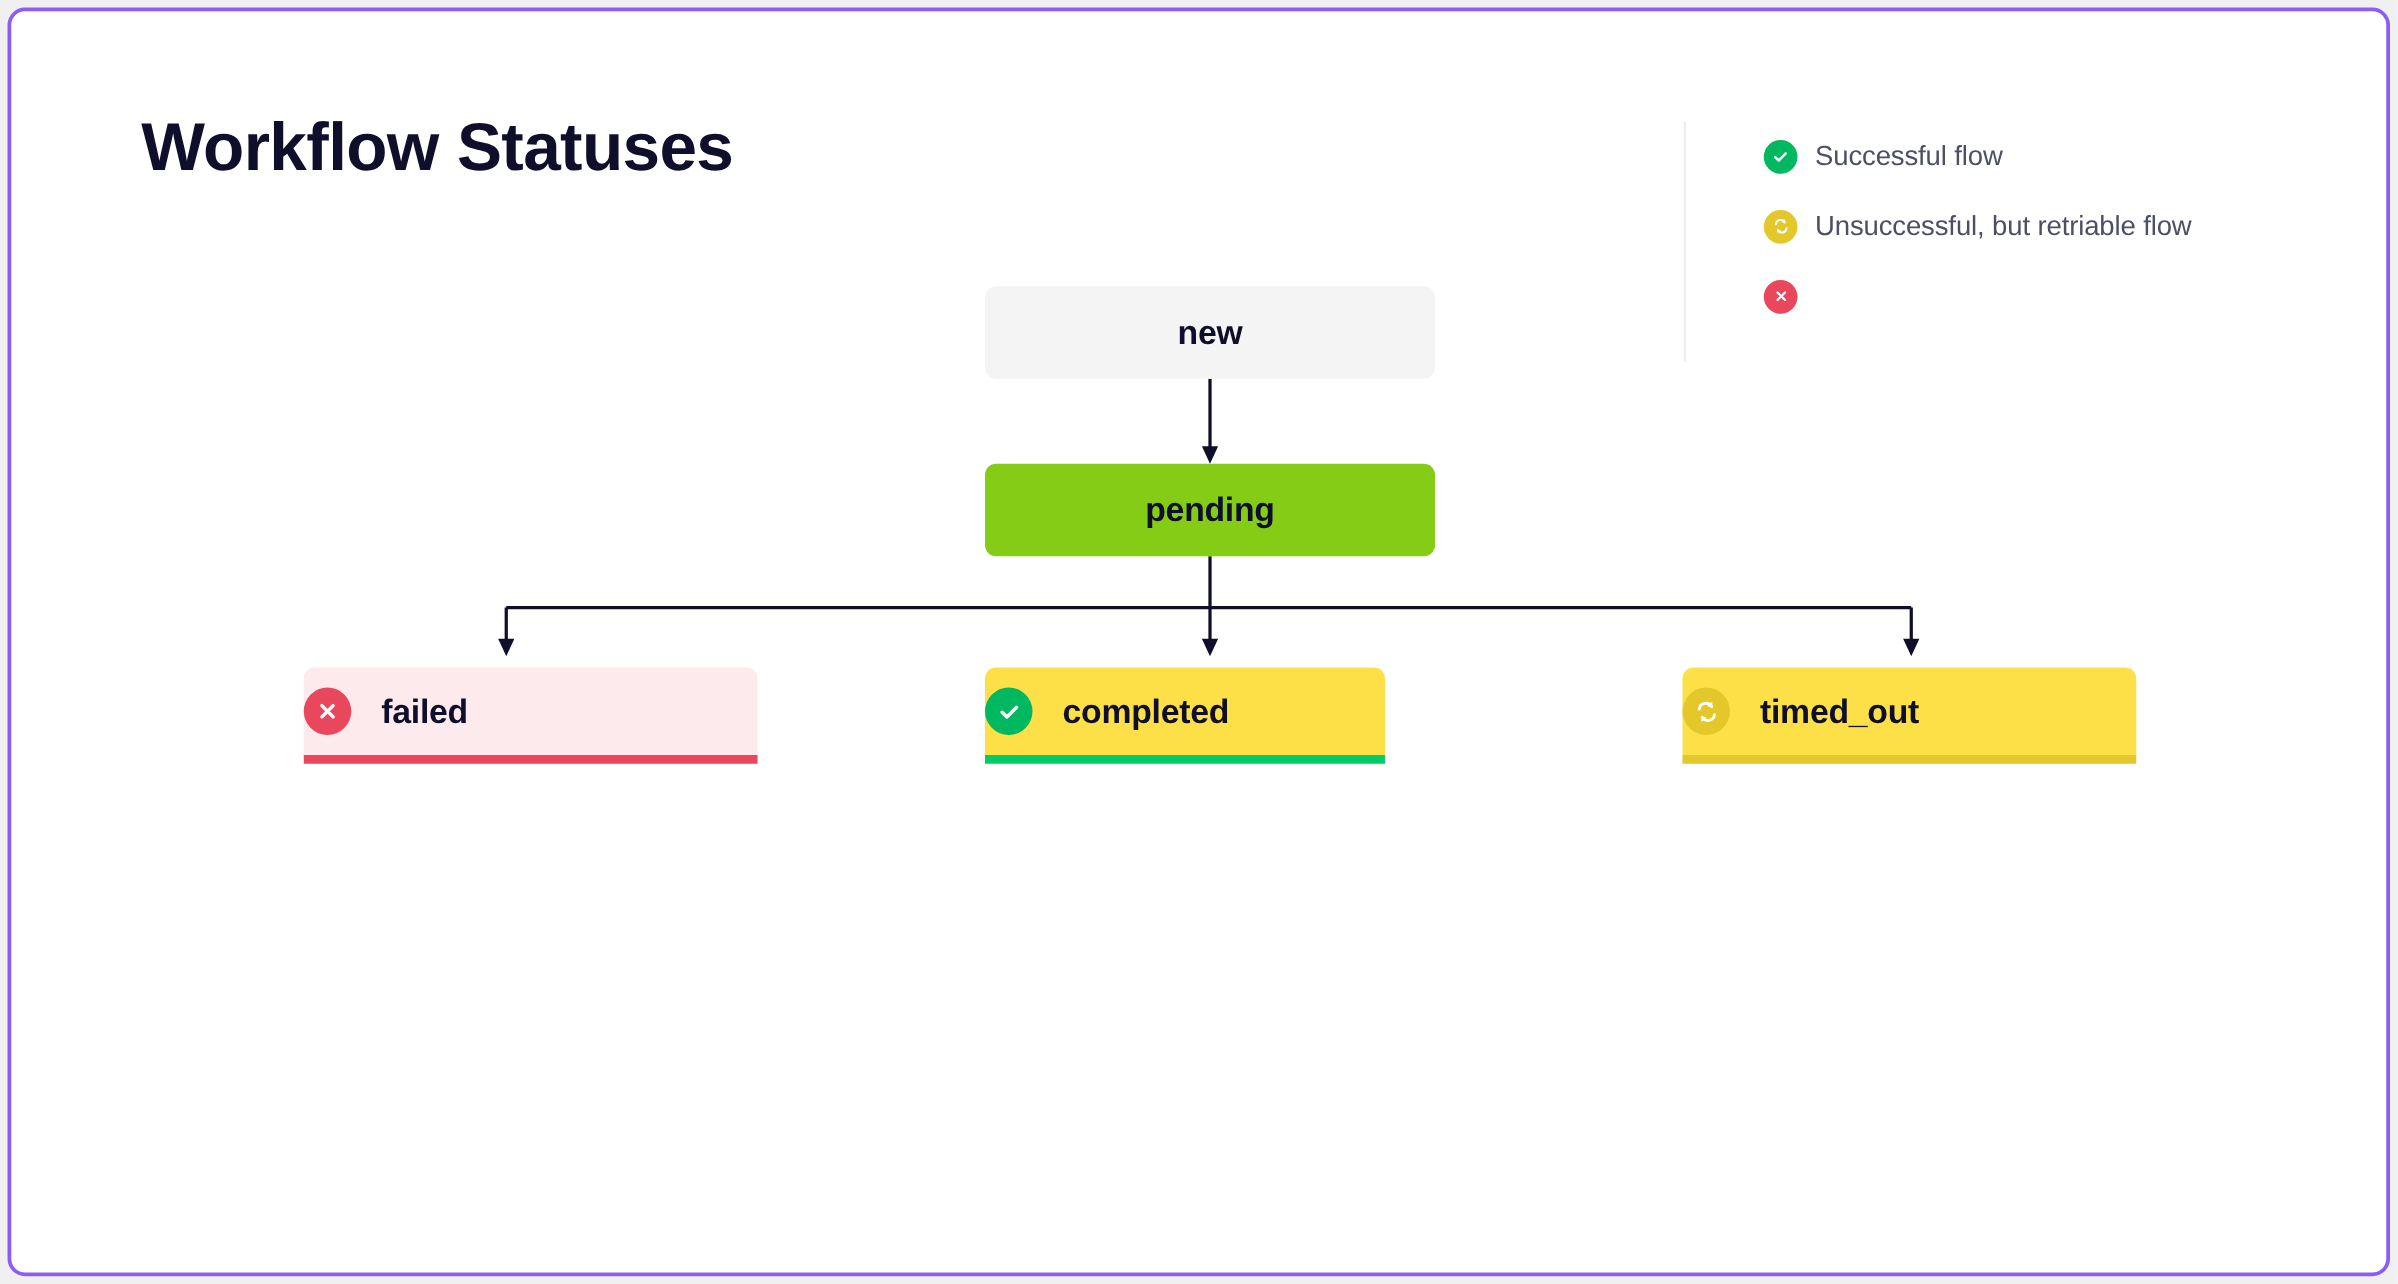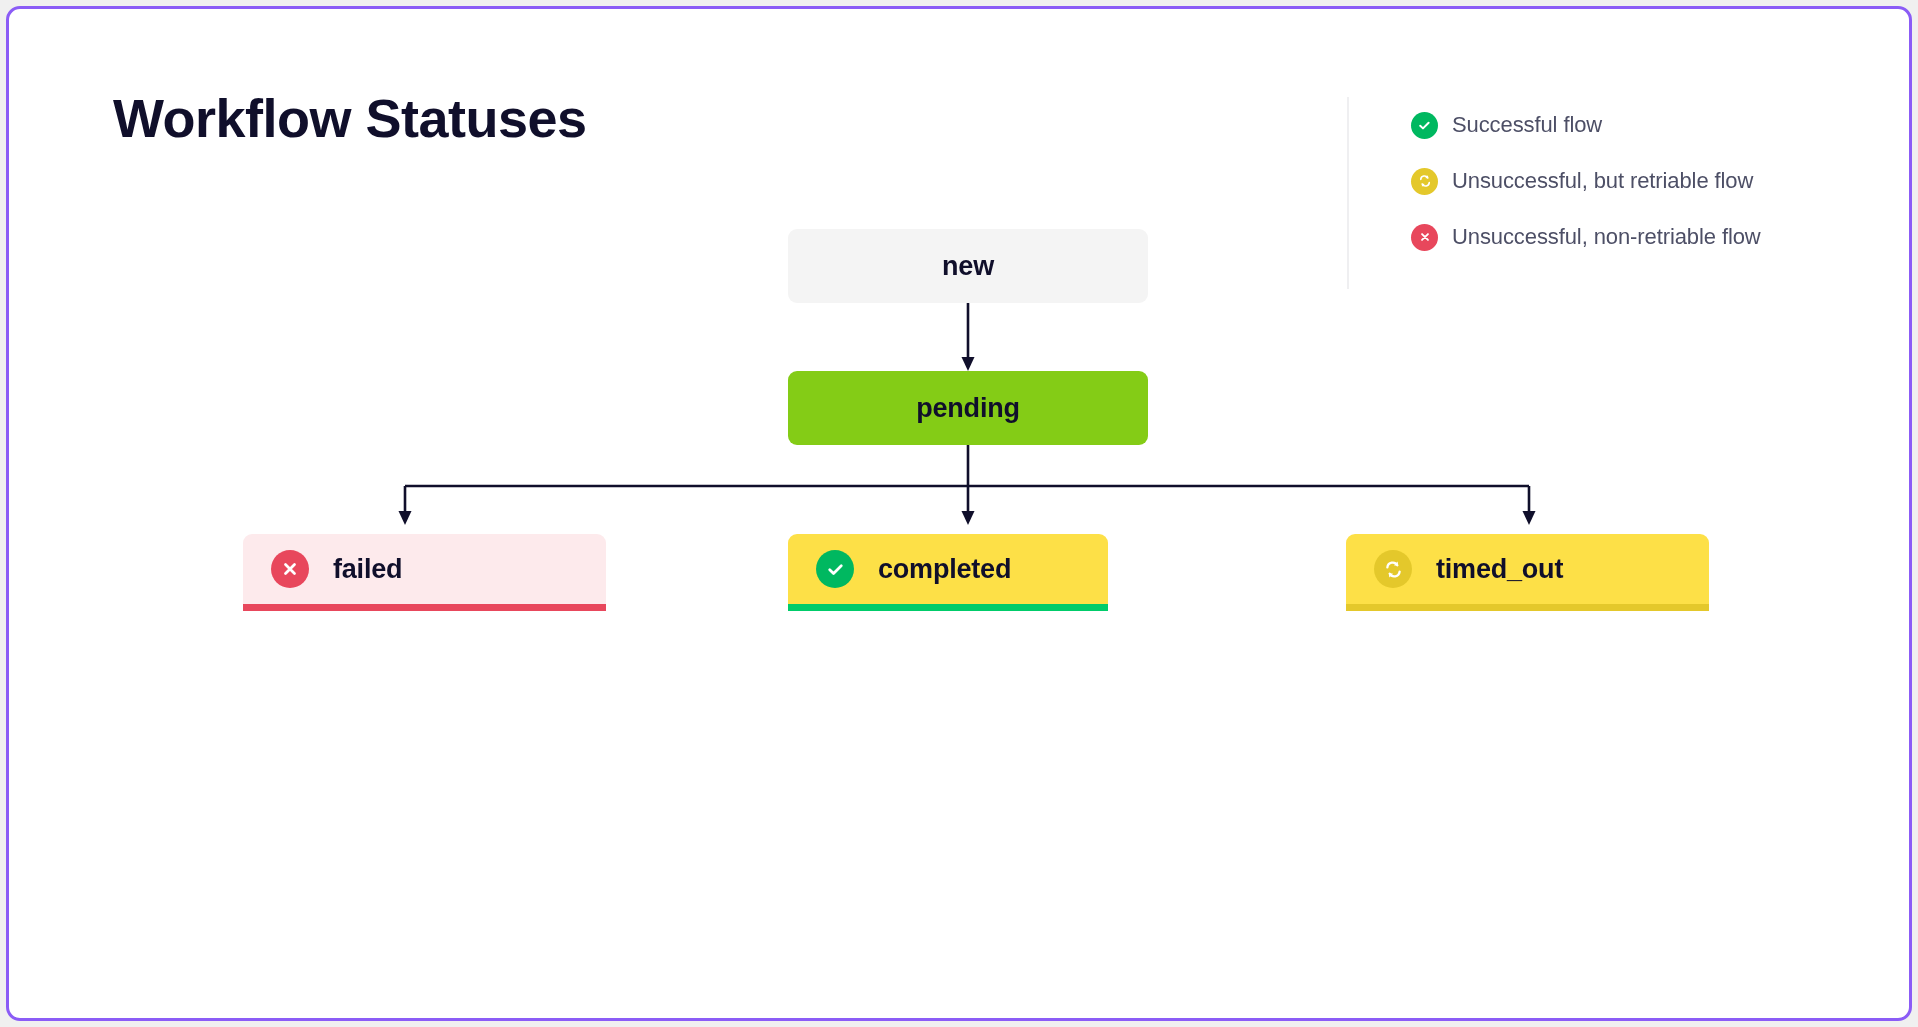--- a/index.html
+++ b/index.html
@@ -102,21 +102,20 @@
     width: 360px;
     height: 74px;
     justify-content: center;
   }
   .node-new     { top: 220px; background: #f4f4f4; text-align: center; }
   .node-pending { top: 362px; background: #84cc16; }
 
   
   .node-term {
     height: 70px;
-    padding-left: 28px;
     gap: 24px;
     border-radius: 9px 9px 0 0;
   }
   .node-term .bottom-rule {
     position: absolute;
     left: 0;
     bottom: -7px;
     width: 100%;
     height: 7px;
   }
@@ -169,21 +168,20 @@
       </span>
       <span class="legend-label">Unsuccessful, but retriable flow</span>
     </div>
 
     <div class="legend-item">
       <span class="badge badge-sm badge-fail">
         <svg width="14" height="14" viewBox="0 0 16 16">
           <path d="M4.6 4.6 L11.4 11.4 M11.4 4.6 L4.6 11.4" fill="none" stroke="#ffffff" stroke-width="2.1" stroke-linecap="round"></path>
         </svg>
       </span>
-      <span class="legend-label">Unsuccessful, non-retriable flow</span>
     </div>
 
   </div>
 
   <div class="flow">
 
     <svg class="edges" width="1906" height="1015">
 
       <line x1="959" y1="294" x2="959" y2="352" stroke="#100f2b" stroke-width="2.6"></line>
       <polygon points="959,362 952.5,348 965.5,348" fill="#100f2b"></polygon>

